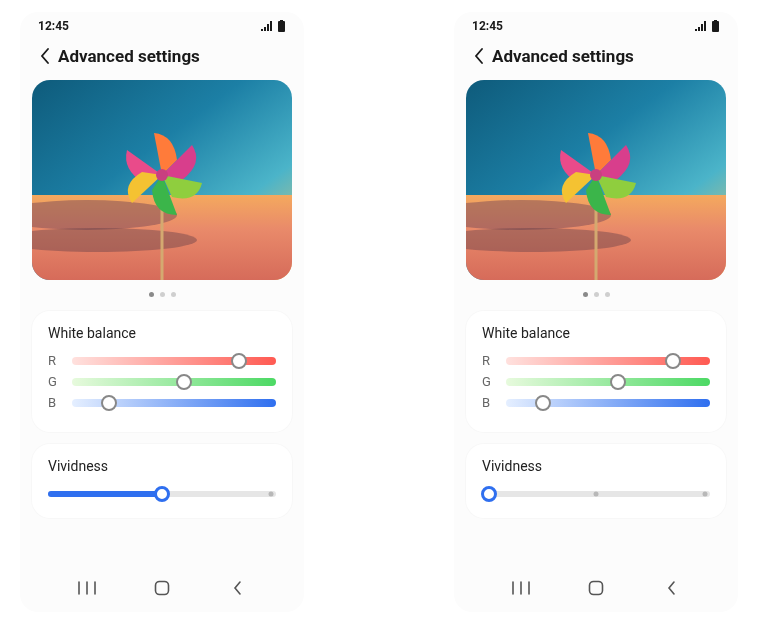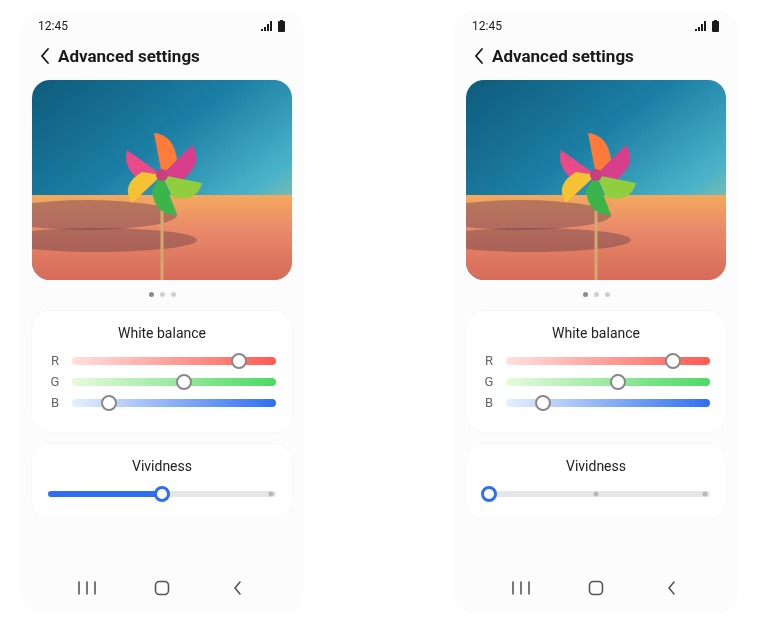--- a/index.html
+++ b/index.html
@@ -22,21 +22,21 @@
       flex-direction: column;
       position: relative;
     }
     .status-bar {
       height: 28px;
       display: flex;
       align-items: center;
       justify-content: space-between;
       padding: 0 18px;
       font-size: 12px;
-      font-weight: 400;
+      font-weight: 700;
       color: #1a1a1a;
     }
     .status-right { display: flex; gap: 4px; align-items: center; }
     .header {
       display: flex;
       align-items: center;
       gap: 4px;
       padding: 6px 16px 14px 16px;
     }
     .back { width: 18px; height: 18px; display:flex;align-items:center;justify-content:center; }
@@ -51,21 +51,20 @@
     .preview svg { width: 100%; height: 100%; display: block; }
     .dots { display:flex; gap:6px; justify-content:center; padding: 12px 0 14px; }
     .dot { width:5px; height:5px; border-radius:50%; background:#cfcfcf; }
     .dot.active { background:#8a8a8a; }
     .card {
       background: #ffffff;
       margin: 0 12px 12px;
       border-radius: 18px;
       padding: 14px 16px 16px;
       box-shadow: 0 0 0 1px rgba(0,0,0,0.02);
-      text-align: center;
     }
     .card-title { font-size: 14px; color:#222; margin-bottom: 12px; font-weight: 400;}
     .wb-row { display:flex; align-items:center; gap:10px; margin: 6px 0; }
     .wb-label { width: 14px; font-size: 13px; color:#666; }
     .track {
       flex: 1;
       height: 8px;
       border-radius: 4px;
       position: relative;
     }

